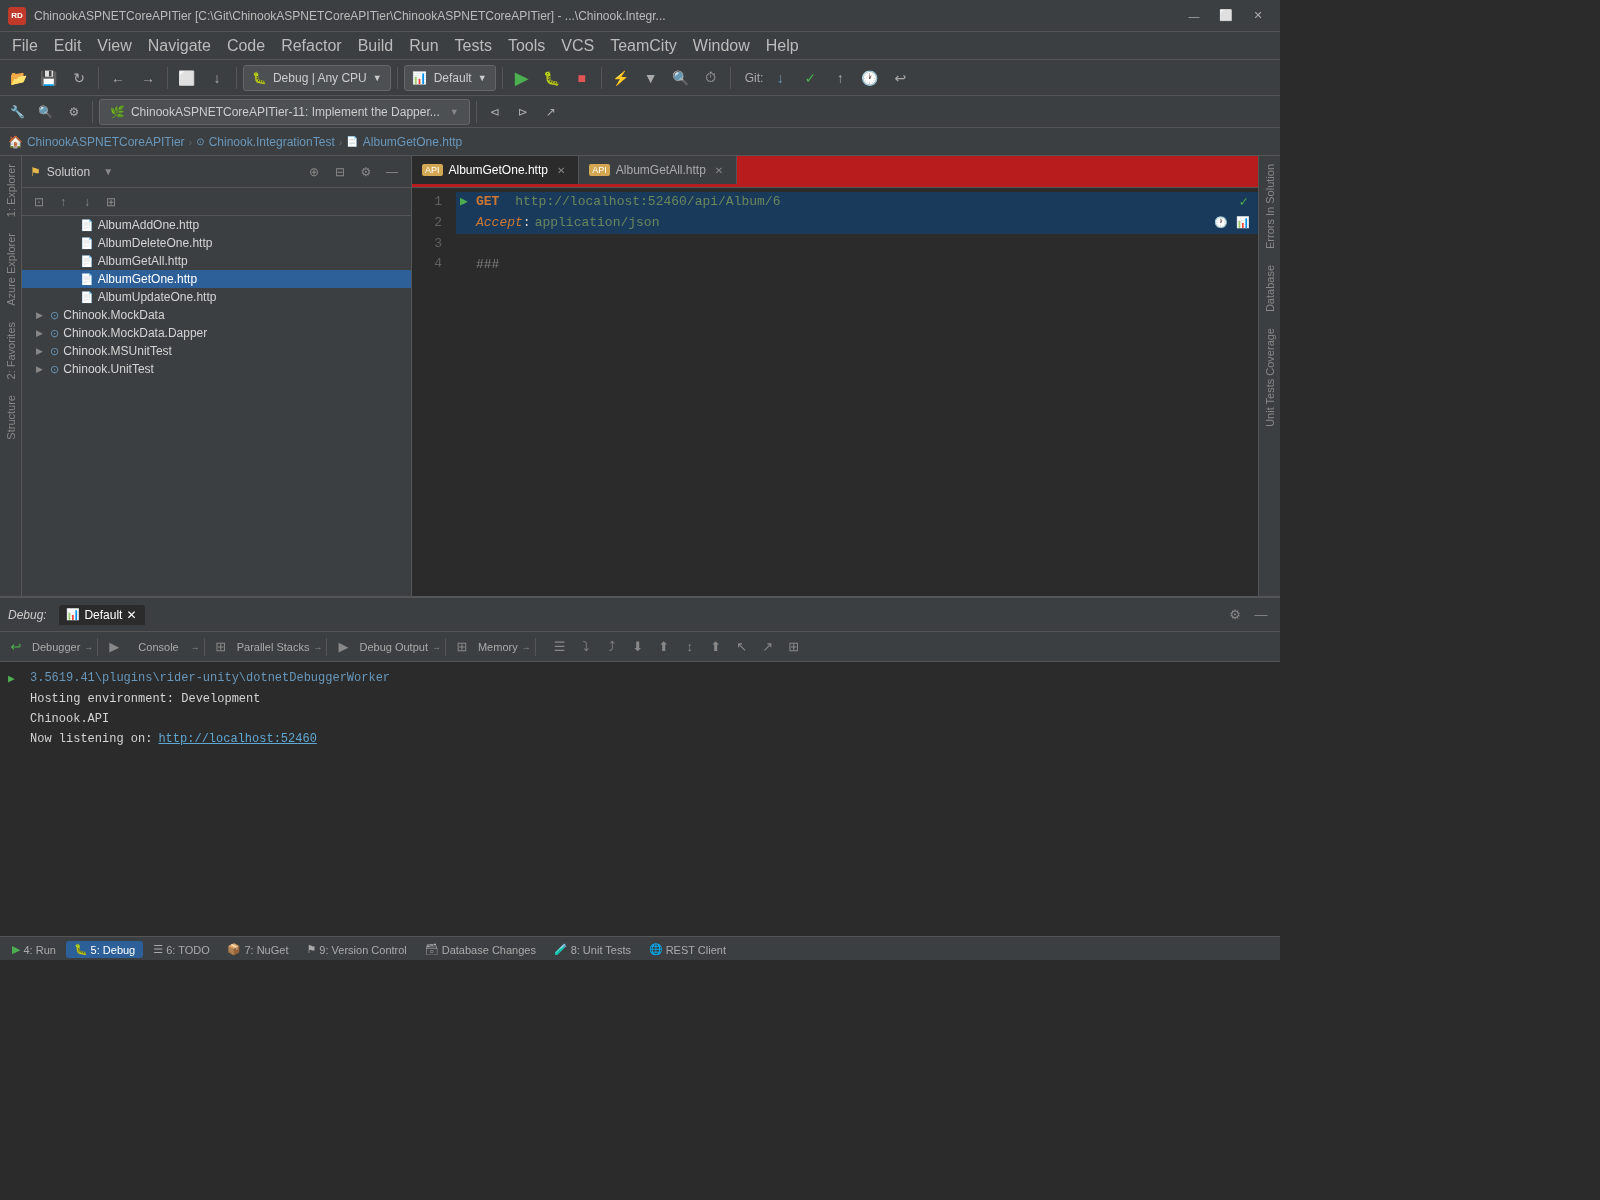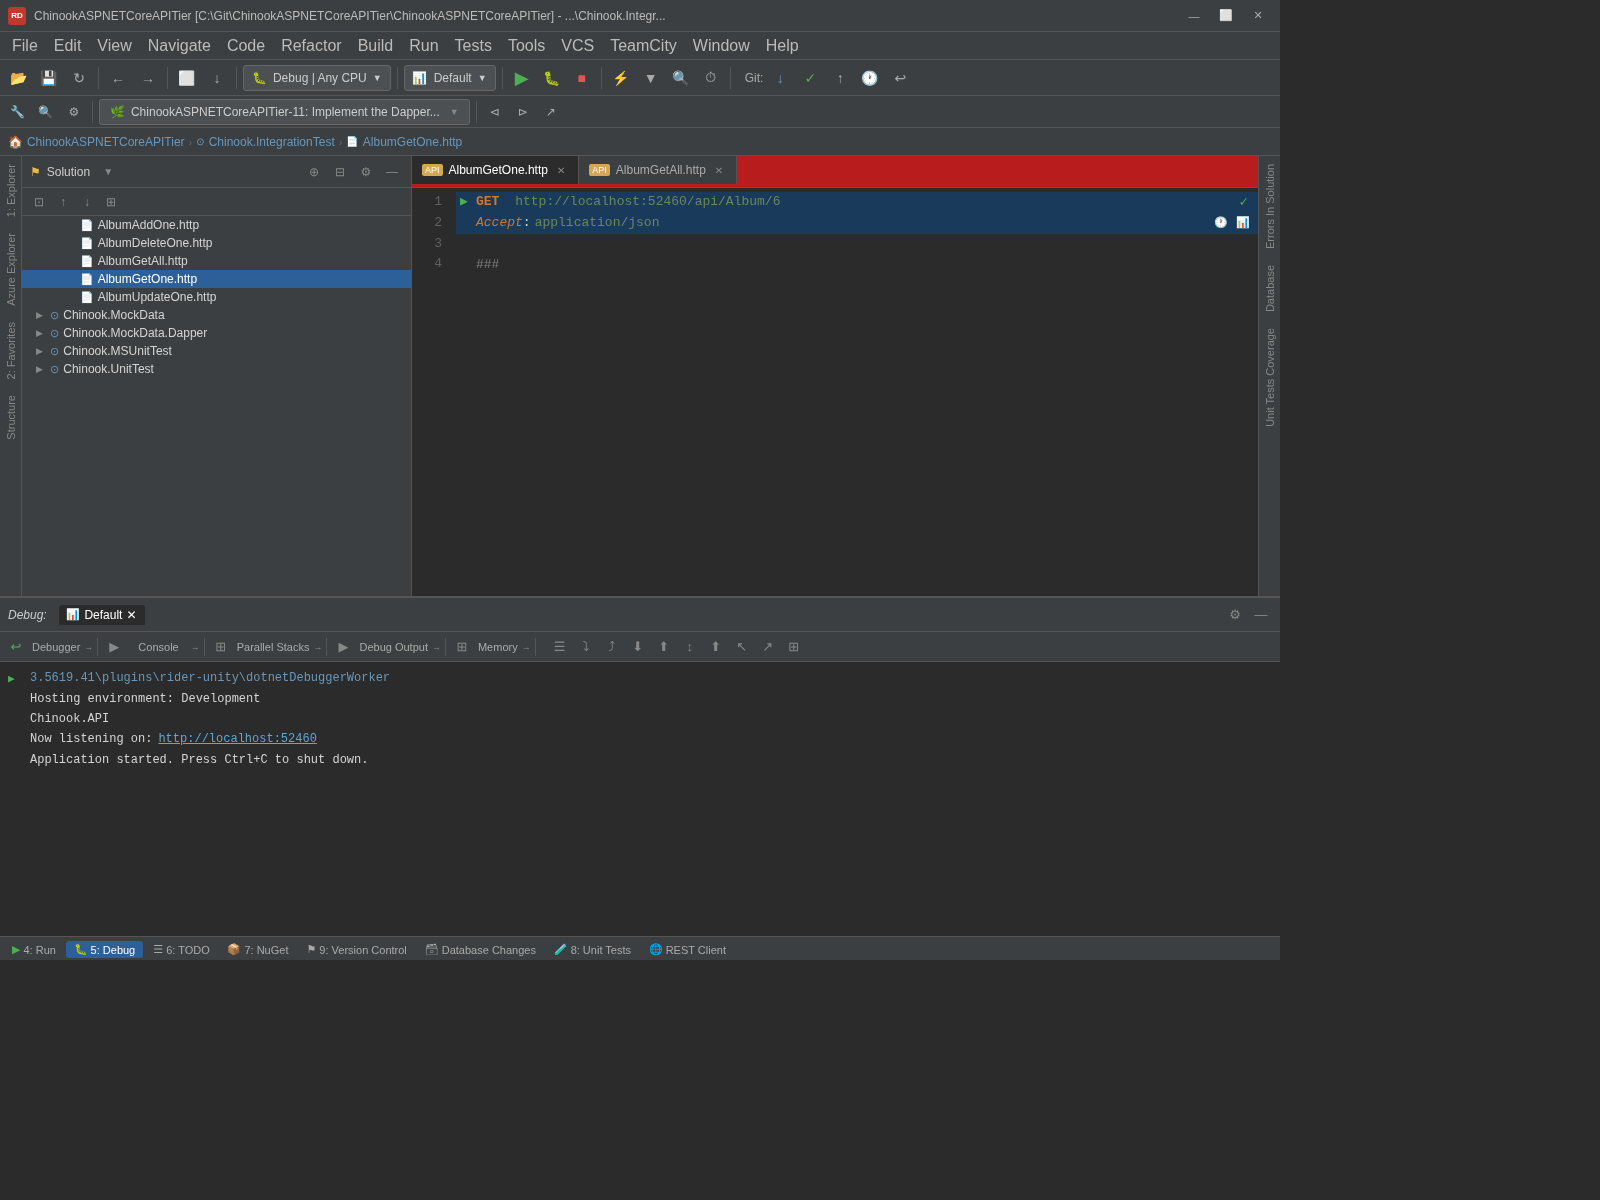--- a/index.html
+++ b/index.html
@@ -431,24 +431,20 @@
     </div>
     <div class="debug-line normal">
       <span class="dl-icon"></span>
       <span>Chinook.API</span>
     </div>
     <div class="debug-line normal">
       <span class="dl-icon"></span>
       <span>Now listening on: </span>
       <a class="debug-link">http://localhost:52460</a>
     </div>
-    <div class="debug-line normal">
-      <span class="dl-icon"></span>
-      <span>Application started. Press Ctrl+C to shut down.</span>
-    </div>
   </div>
 </div>
 
 <div id="bottom-tools">
   <span class="btool">
     <span class="bt-icon" style="color:#4caf50;">▶</span>
     <span>4: Run</span>
   </span>
   <span class="btool active">
     <span class="bt-icon" style="color:#e8b84b;">🐛</span>

